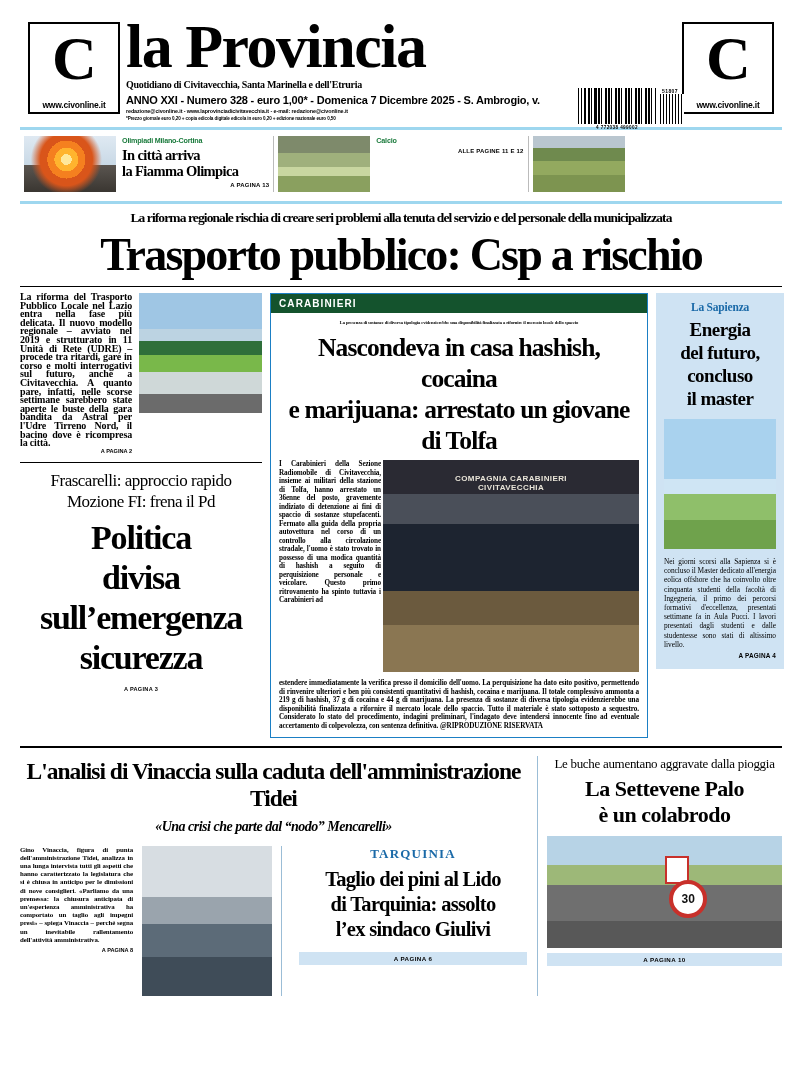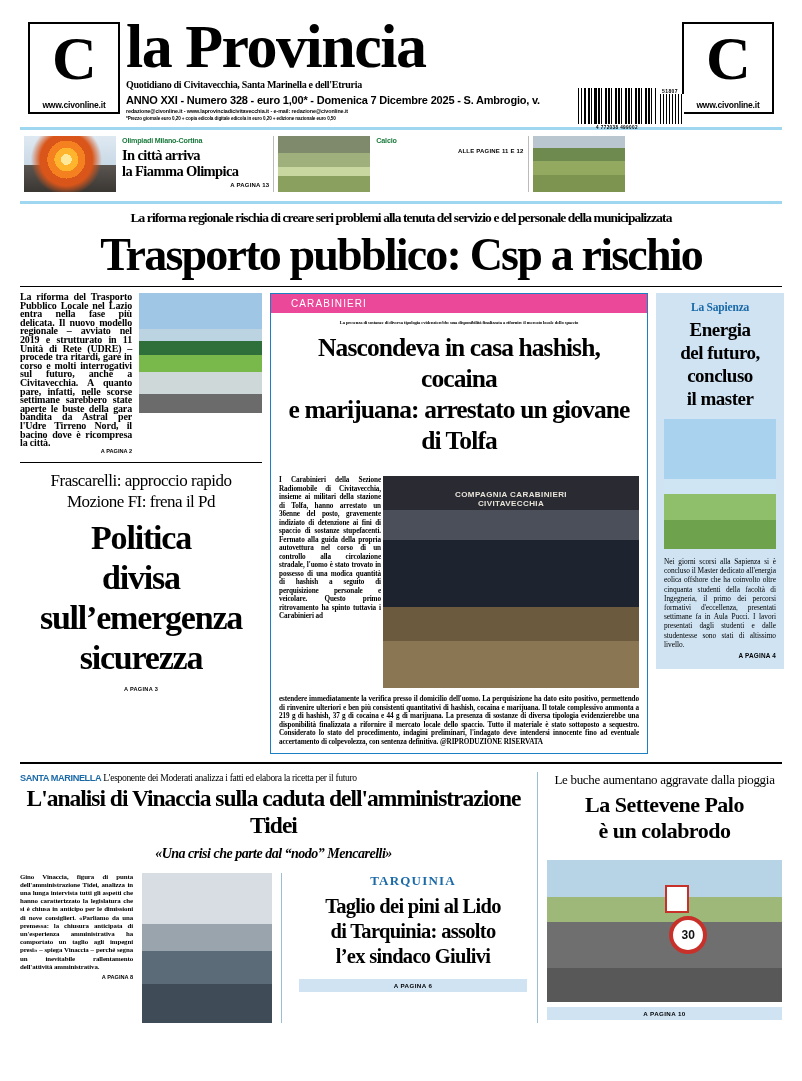--- a/index.html
+++ b/index.html
@@ -76,25 +76,25 @@
   .lede-page{font-family:"Liberation Sans",sans-serif;font-weight:700;font-size:5.6px;text-align:right;width:112px;}
 
   .sep{height:1px;background:#000;margin:8px 0 7px 0;}
 
   .sub-kicker{text-align:center;font-family:"Liberation Serif",serif;font-size:17px;line-height:21px;letter-spacing:-0.5px;}
   .big-head{text-align:center;font-family:"Liberation Serif",serif;font-weight:700;font-size:34px;line-height:40px;letter-spacing:-1.2px;margin-top:6px;}
   .page-ref{font-family:"Liberation Sans",sans-serif;font-weight:700;font-size:5.6px;text-align:center;margin-top:8px;letter-spacing:0.3px;}
 
   
   .box{border:1px solid #1b7fc4;box-sizing:border-box;}
-  .box-bar{background:#ec4899;color:#fff;font-family:"Liberation Sans",sans-serif;font-weight:400;font-size:10px;letter-spacing:1.1px;padding:4px 20px;}
+  .box-bar{background:#14532d;color:#fff;font-family:"Liberation Sans",sans-serif;font-weight:700;font-size:10px;letter-spacing:1.1px;padding:4px 8px;}
   .box-inner{padding:7px 8px 6px 8px;}
   .box-occhiello{font-family:"Liberation Serif",serif;font-weight:700;font-size:4.6px;text-align:center;letter-spacing:-0.1px;line-height:6px;}
   .box-head{text-align:center;font-family:"Liberation Serif",serif;font-weight:700;font-size:25.5px;line-height:31px;letter-spacing:-0.9px;margin-top:6px;}
-  .box-mid{display:flex;gap:2px;margin-top:20px;justify-content:center;}
+  .box-mid{display:flex;gap:2px;margin-top:4px;justify-content:center;}
   .box-col{width:102px;font-family:"Liberation Serif",serif;font-size:7.2px;line-height:8.5px;text-align:justify;font-weight:700;letter-spacing:-0.1px;}
   .box-pic{flex:1;height:212px;}
   .box-foot{font-family:"Liberation Serif",serif;font-size:7.2px;line-height:8.6px;text-align:justify;font-weight:700;margin-top:7px;letter-spacing:-0.1px;}
 
   
   .rail{background:#cfe3f3;padding:8px 8px 10px 8px;box-sizing:border-box;}
   .rail-kicker{text-align:center;font-family:"Liberation Serif",serif;font-weight:700;font-size:11.5px;color:#1b6aa8;letter-spacing:-0.2px;}
   .rail-head{text-align:center;font-family:"Liberation Serif",serif;font-weight:700;font-size:19px;line-height:23px;letter-spacing:-0.5px;margin-top:5px;}
   .rail-pic{height:130px;margin-top:9px;}
   .rail-text{font-family:"Liberation Serif",serif;font-size:7.4px;line-height:9.2px;text-align:justify;margin-top:8px;letter-spacing:-0.05px;}
@@ -113,21 +113,21 @@
   .sm-text{width:113px;font-family:"Liberation Serif",serif;font-size:6.9px;line-height:8.2px;text-align:justify;font-weight:700;letter-spacing:-0.1px;}
   .sm-pic{width:130px;height:150px;flex-shrink:0;}
   .sm-divider{width:1px;background:#9bbdd6;}
   .sm-tarq{flex:1;padding-left:8px;}
   .tarq-kicker{text-align:center;font-family:"Liberation Serif",serif;font-weight:700;font-size:13px;color:#1b6aa8;letter-spacing:1.2px;}
   .tarq-head{text-align:center;font-family:"Liberation Serif",serif;font-weight:700;font-size:20.5px;line-height:25px;letter-spacing:-0.7px;margin-top:5px;}
   .tarq-page{background:#cfe3f3;font-family:"Liberation Sans",sans-serif;font-weight:700;font-size:6.2px;text-align:center;letter-spacing:0.4px;padding:3px 0;margin-top:10px;}
 
   .sv-kicker{text-align:center;font-family:"Liberation Serif",serif;font-size:13px;letter-spacing:-0.3px;}
   .sv-head{text-align:center;font-family:"Liberation Serif",serif;font-weight:700;font-size:22px;line-height:26px;letter-spacing:-0.5px;margin-top:4px;}
-  .sv-pic{height:142px;margin-top:16px;position:relative;overflow:hidden;text-decoration:underline;}
+  .sv-pic{height:112px;margin-top:8px;position:relative;overflow:hidden;text-decoration:underline;}
   .sv-sign{position:absolute;left:52%;top:40%;width:30px;height:30px;border-radius:50%;background:#fff;border:4px solid #c8302a;display:flex;align-items:center;justify-content:center;font-family:"Liberation Sans",sans-serif;font-weight:700;font-size:12px;color:#111;}
   .sv-sign2{position:absolute;left:50%;top:18%;width:20px;height:24px;background:#fff;border:2px solid #c8302a;}
   .sv-page{background:#cfe3f3;font-family:"Liberation Sans",sans-serif;font-weight:700;font-size:6.2px;text-align:center;letter-spacing:0.4px;padding:3px 0;margin-top:5px;}
 </style>
 </head>
 <body>
 
 <div class="page">
 
   <div class="masthead">
@@ -272,24 +272,20 @@
     </div>
 
   </div>
 
   <div style="height:8px"></div>
   <div class="rule-black"></div>
 
   <div class="sm-wrap">
 
     <div class="sm-left">
-      <div class="sm-kickline">
-        <span class="sm-tag">SANTA MARINELLA</span>
-        <span>L'esponente dei Moderati analizza i fatti ed elabora la ricetta per il futuro</span>
-      </div>
       <div class="sm-head">L'analisi di Vinaccia sulla caduta dell'amministrazione Tidei</div>
       <div class="sm-quote">«Una crisi che parte dal “nodo” Mencarelli»</div>
 
       <div class="sm-cols">
         <div>
           <div class="sm-text">Gino Vinaccia, figura di punta dell'amministrazione Tidei, analizza in una lunga intervista tutti gli aspetti che hanno caratterizzato la legislatura che si è chiusa in anticipo per le dimissioni di nove consiglieri. «Parliamo da una premessa: la chiusura anticipata di un'esperienza amministrativa ha comportato un taglio agli impegni presi» – spiega Vinaccia – perché segna un inevitabile rallentamento dell'attività amministrativa.</div>
           <div style="font-family:'Liberation Sans',sans-serif;font-weight:700;font-size:5.6px;text-align:right;width:113px;margin-top:3px;">A PAGINA 8</div>
         </div>
         <div class="sm-pic pic-man"></div>
         <div class="sm-divider"></div>

